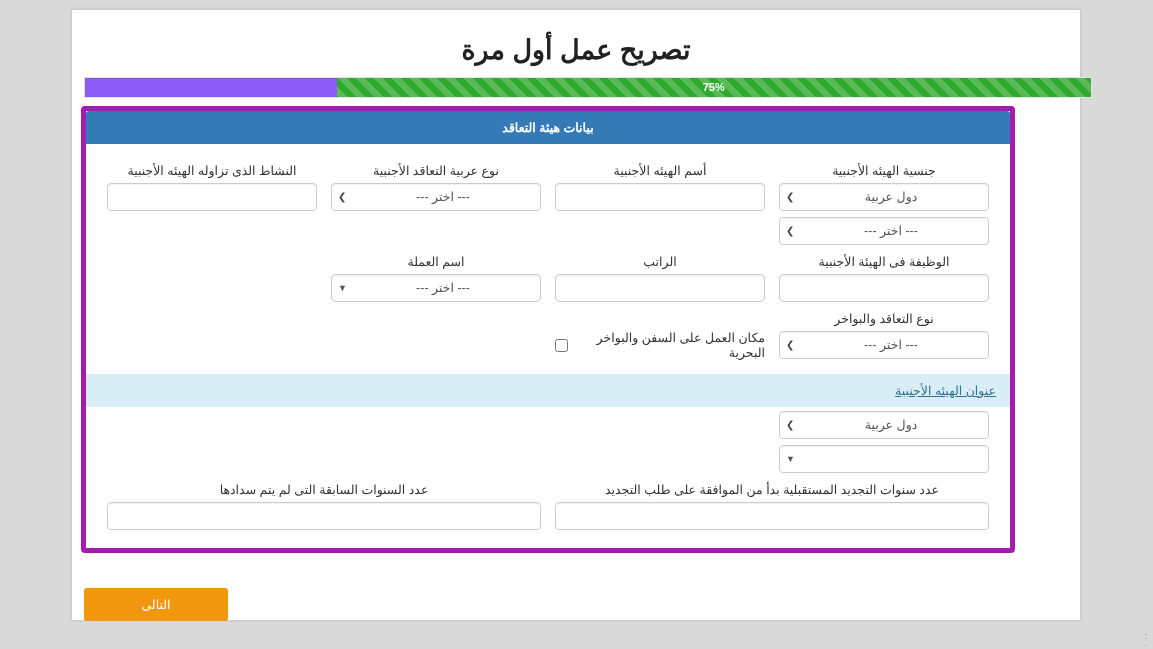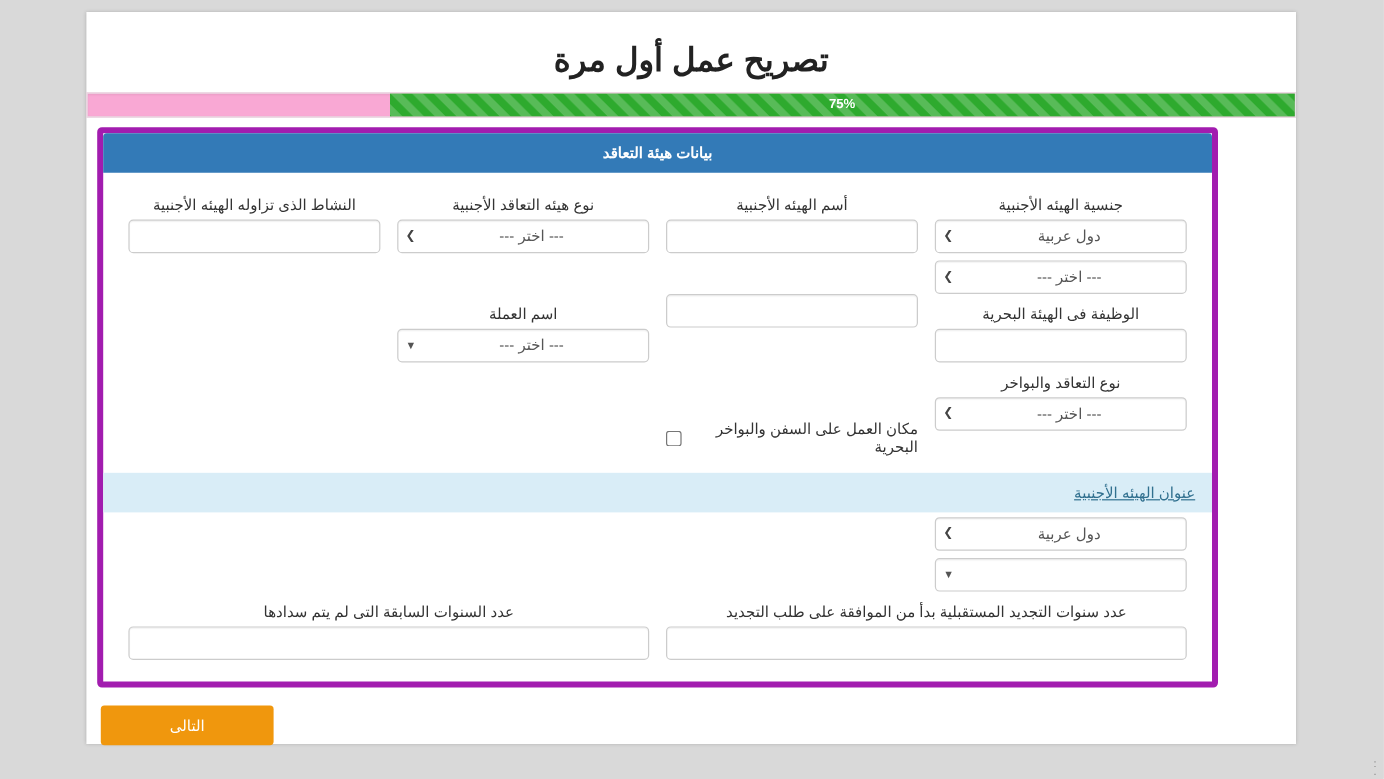--- a/index.html
+++ b/index.html
@@ -28,25 +28,25 @@
     text-align: center;
     font-size: 27px;
     font-weight: bold;
     color: #222;
     padding-top: 24px;
     letter-spacing: 0px;
   }
   
   .progress-wrap {
     position: absolute;
-    left: 0px;
+    left: 12px;
     top: 67px;
     width: 1008px;
     height: 21px;
-    background: #f9a8d4;
+    background: #8b5cf6;
     border: 1px solid #e3e3e3;
     box-sizing: border-box;
     box-shadow: inset 0 1px 2px rgba(0,0,0,0.08);
   }
   .progress-bar {
     height: 100%;
     background-color: #2eaa2e;
     background-image: linear-gradient(45deg,
       rgba(255,255,255,.20) 25%, transparent 25%,
       transparent 50%, rgba(255,255,255,.20) 50%,
@@ -151,21 +151,21 @@
     padding: 9px 14px;
     margin: 14px -14px 4px -14px;
     text-align: right;
     text-decoration: underline;
   }
   .checkbox-row {
     display: flex;
     align-items: center;
     justify-content: flex-start;
     gap: 8px;
-    margin-top: 48px;
+    margin-top: 28px;
   }
   .checkbox-row input[type=checkbox] {
     width: 13px; height: 13px; margin: 0;
   }
   .checkbox-row label {
     font-size: 12.5px; color: #333;
   }
   
   .btn {
     position: absolute;
@@ -233,42 +233,43 @@
               <span class="caret-ico">❯</span>
             </div>
           </div>
 
           <div class="col">
             <label class="field-label">أسم الهيئه الأجنبية</label>
             <input type="text" class="form-control" value="" style="">
           </div>
 
           <div class="col">
-            <label class="field-label">نوع هيئه التعاقد الأجنبية</label>
+            <label class="field-label">نوع عربية التعاقد الأجنبية</label>
             <div class="select-wrap">
               <select class="form-control">
                 <option>--- اختر ---</option>
               </select>
               <span class="caret-ico">❯</span>
             </div>
           </div>
 
           <div class="col">
             <label class="field-label">النشاط الذى تزاوله الهيئه الأجنبية</label>
             <input type="text" class="form-control" value="" style="">
           </div>
         </div>
 
         <div class="row">
           <div class="col">
-            <label class="field-label">الوظيفة فى الهيئة البحرية</label>
-            <input type="text" class="form-control" value="" style="">
-          </div>
-
-          <div class="col">
+            <label class="field-label">الوظيفة فى الهيئة الأجنبية</label>
+            <input type="text" class="form-control" value="" style="">
+          </div>
+
+          <div class="col">
+            <label class="field-label">الراتب</label>
             <input type="text" class="form-control" value="" style="">
           </div>
 
           <div class="col">
             <label class="field-label">اسم العملة</label>
             <div class="select-wrap btn-style">
               <select class="form-control">
                 <option>--- اختر ---</option>
               </select>
               <span class="caret-ico">▼</span>

